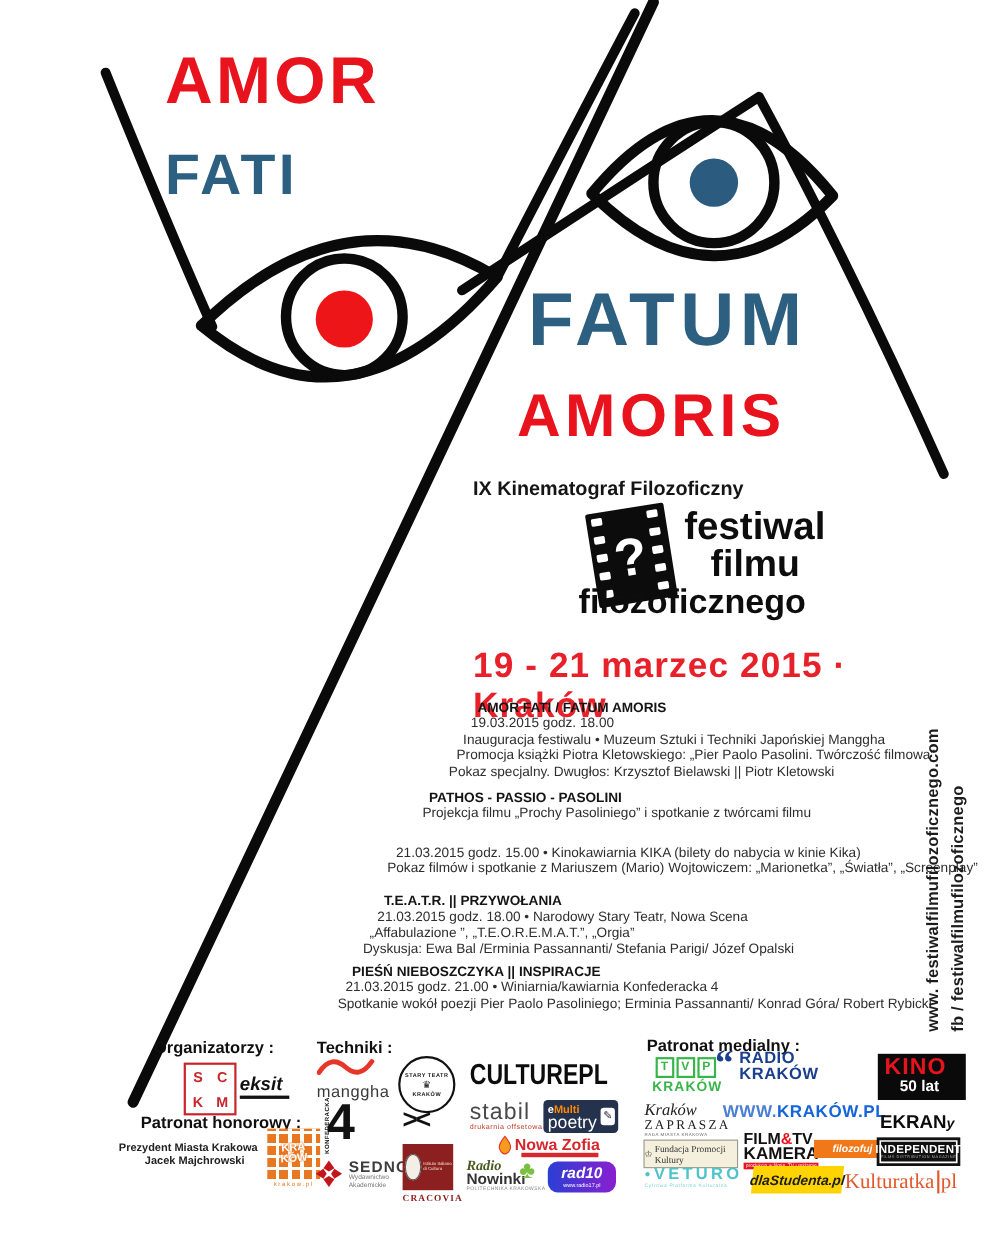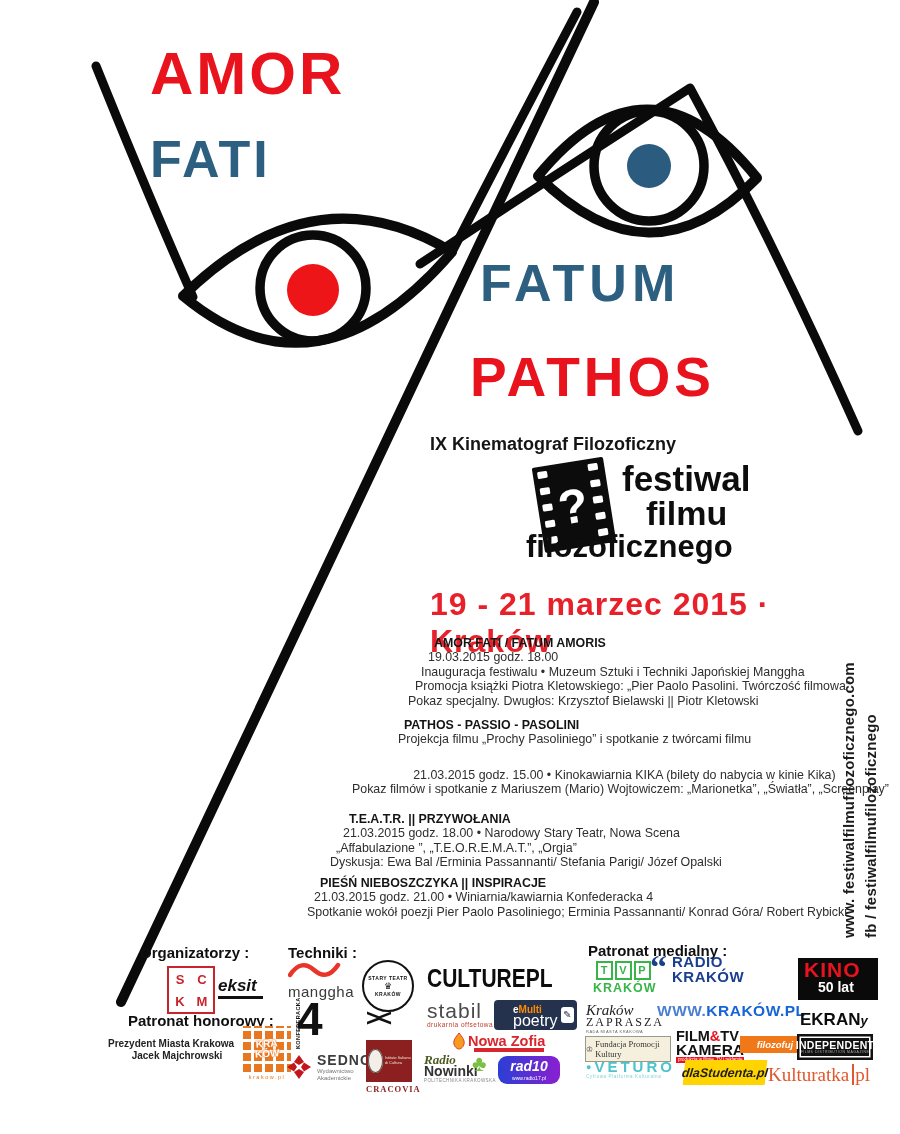--- a/index.html
+++ b/index.html
@@ -4,42 +4,42 @@
 <style>
   html,body{margin:0;padding:0;background:#888;}
   #poster{position:relative;width:900px;height:1134px;background:#fff;overflow:hidden;
           font-family:"Liberation Sans","DejaVu Sans",sans-serif;}
   .abs{position:absolute;}
   .ctr{text-align:left;}
   
   .hw{font-weight:800;line-height:1;}
   #amor{left:150px;top:44px;width:350px;font-size:60px;letter-spacing:3px;color:#e8131d;}
   #fati{left:150px;top:133px;width:350px;font-size:52px;letter-spacing:3px;color:#2d5f80;}
-  #fatum{left:480px;top:257px;width:340px;font-size:52px;letter-spacing:5px;color:#2d5f80;}
+  #fatum{left:480px;top:257px;width:340px;font-size:68px;letter-spacing:5px;color:#2d5f80;}
   #amoris{left:470px;top:350px;width:360px;font-size:55px;letter-spacing:4px;color:#e8131d;}
   #edition{left:430px;top:434px;width:440px;font-size:18px;font-weight:700;color:#151515;}
   .logotxt{font-weight:700;color:#0d0d0d;line-height:1;letter-spacing:0px;}
   #lg1{left:622px;top:461px;font-size:35px;}
   #lg2{left:646px;top:496px;font-size:34px;}
   #lg3{left:526px;top:531px;font-size:31px;}
   #dateline{left:430px;top:586px;width:440px;font-size:32px;font-weight:800;color:#e8202a;letter-spacing:1px;}
   
   .pblock{position:absolute;font-size:12.4px;line-height:14.4px;color:#2e2e2e;white-space:nowrap;}
   .pblock .t{font-weight:700;color:#141414;}
   .pblock div:nth-child(1){margin-left:26px;}
   .pblock div:nth-child(2){margin-left:20px;}
   .pblock div:nth-child(3){margin-left:13px;}
   .pblock div:nth-child(4){margin-left:7px;}
   .pblock div:nth-child(5){margin-left:0px;}
   #pb1{left:408px;top:636px;}
-  #pb2{left:378px;top:718px;}
+  #pb2{left:364px;top:718px;}
   #pb3{left:352px;top:768px;}
   #pb4{left:323px;top:812px;}
   #pb5{left:294px;top:876px;}
-  #pb3 div:nth-child(1){margin-left:8px;text-align:center;}
+  #pb3 div:nth-child(1){margin-left:8px;}
   #pb3 div:nth-child(2){margin-left:0px;}
   
   #vweb{left:838px;top:938px;transform:rotate(-90deg);transform-origin:0 0;width:310px;
         font-size:15px;font-weight:700;color:#1c1c1c;line-height:22px;white-space:nowrap;letter-spacing:.2px;}
   
   .fh{font-size:15px;font-weight:700;color:#0f0f0f;}
   .mini{line-height:1.05;}
   
   #sckm{left:167px;top:966px;width:44px;height:44px;border:2px solid #c8242b;color:#c8242b;
         font-weight:700;font-size:13px;display:grid;grid-template-columns:1fr 1fr;align-items:center;justify-items:center;}
@@ -70,21 +70,21 @@
   #istit .box{width:46px;height:42px;background:#8c1f1f;display:flex;align-items:center;}
   #istit .circ{width:24px;height:24px;background:#f3efe6;border-radius:50%;margin-left:2px;box-shadow:inset 0 0 0 1px #555;}
   #istit .it{font-size:4px;color:#f0e6d2;line-height:1.2;margin-left:2px;}
   #istit .cra{font-size:8.5px;color:#8c1f1f;font-weight:700;letter-spacing:1px;font-family:"Liberation Serif",serif;text-align:center;margin-top:2px;}
   
   #culture{left:427px;top:963px;font-size:21px;font-weight:800;color:#0c0c0c;letter-spacing:0px;transform:scaleY(1.25);transform-origin:top left;}
   #stabil{left:427px;top:1000px;}
   #stabil .s1{font-size:21px;color:#4a4a4a;letter-spacing:1px;line-height:1;}
   #stabil .s2{font-size:6.5px;color:#c0392b;letter-spacing:.5px;}
   #emulti{left:494px;top:1000px;width:64px;height:30px;background:#25324e;border-radius:4px;color:#fff;
-          display:flex;flex-direction:column;justify-content:center;padding-left:19px;line-height:11px;}
+          display:flex;flex-direction:column;justify-content:center;padding-left:4px;line-height:11px;}
   #emulti .r1{font-size:10px;font-weight:700;}
   #emulti .r1 .c1{color:#fff;}"
   #emulti .r2{font-size:11px;font-weight:700;letter-spacing:.5px;}
   #emulti .pen{position:absolute;right:3px;top:7px;width:13px;height:16px;background:#fff;border-radius:3px;color:#25324e;font-size:10px;text-align:center;line-height:16px;}
   #nzofia{left:452px;top:1032px;display:flex;align-items:center;gap:2px;}
   #nzofia .nz{font-size:14.5px;font-weight:800;color:#d8262c;}
   #nzofia .band{position:absolute;left:22px;top:16px;width:70px;height:4px;background:#d8262c;}
   #rnow{left:424px;top:1055px;}
   #rnow .r1{font-family:"Liberation Serif",serif;font-style:italic;font-size:13px;font-weight:700;color:#4a5a20;line-height:10px;}
   #rnow .r2{font-size:14px;font-weight:700;color:#333;line-height:13px;}
@@ -173,21 +173,21 @@
           <rect x="593.5" y="516.5" width="10" height="7" rx="1.5"></rect>
         <rect x="593.5" y="533" width="10" height="7" rx="1.5"></rect>
       </g>
       <text x="573" y="523" text-anchor="middle" font-family="Liberation Sans, DejaVu Sans, sans-serif" font-size="48" font-weight="bold" fill="#fff">?</text>
     </g>
   </svg>
 
   <div class="abs ctr hw" id="amor">AMOR</div>
   <div class="abs ctr hw" id="fati">FATI</div>
   <div class="abs ctr hw" id="fatum">FATUM</div>
-  <div class="abs ctr hw" id="amoris">PATHOS</div>
+  <div class="abs ctr hw" id="amoris">AMORIS</div>
 
   <div class="abs ctr" id="edition">IX Kinematograf Filozoficzny</div>
   <div class="abs logotxt" id="lg1">festiwal</div>
   <div class="abs logotxt" id="lg2">filmu</div>
   <div class="abs logotxt" id="lg3">filozoficznego</div>
   <div class="abs ctr" id="dateline">19 - 21 marzec 2015 · Kraków</div>
 
   <div class="pblock" id="pb1">
     <div class="t">AMOR FATI / FATUM AMORIS</div>
     <div>19.03.2015 godz. 18.00</div>

